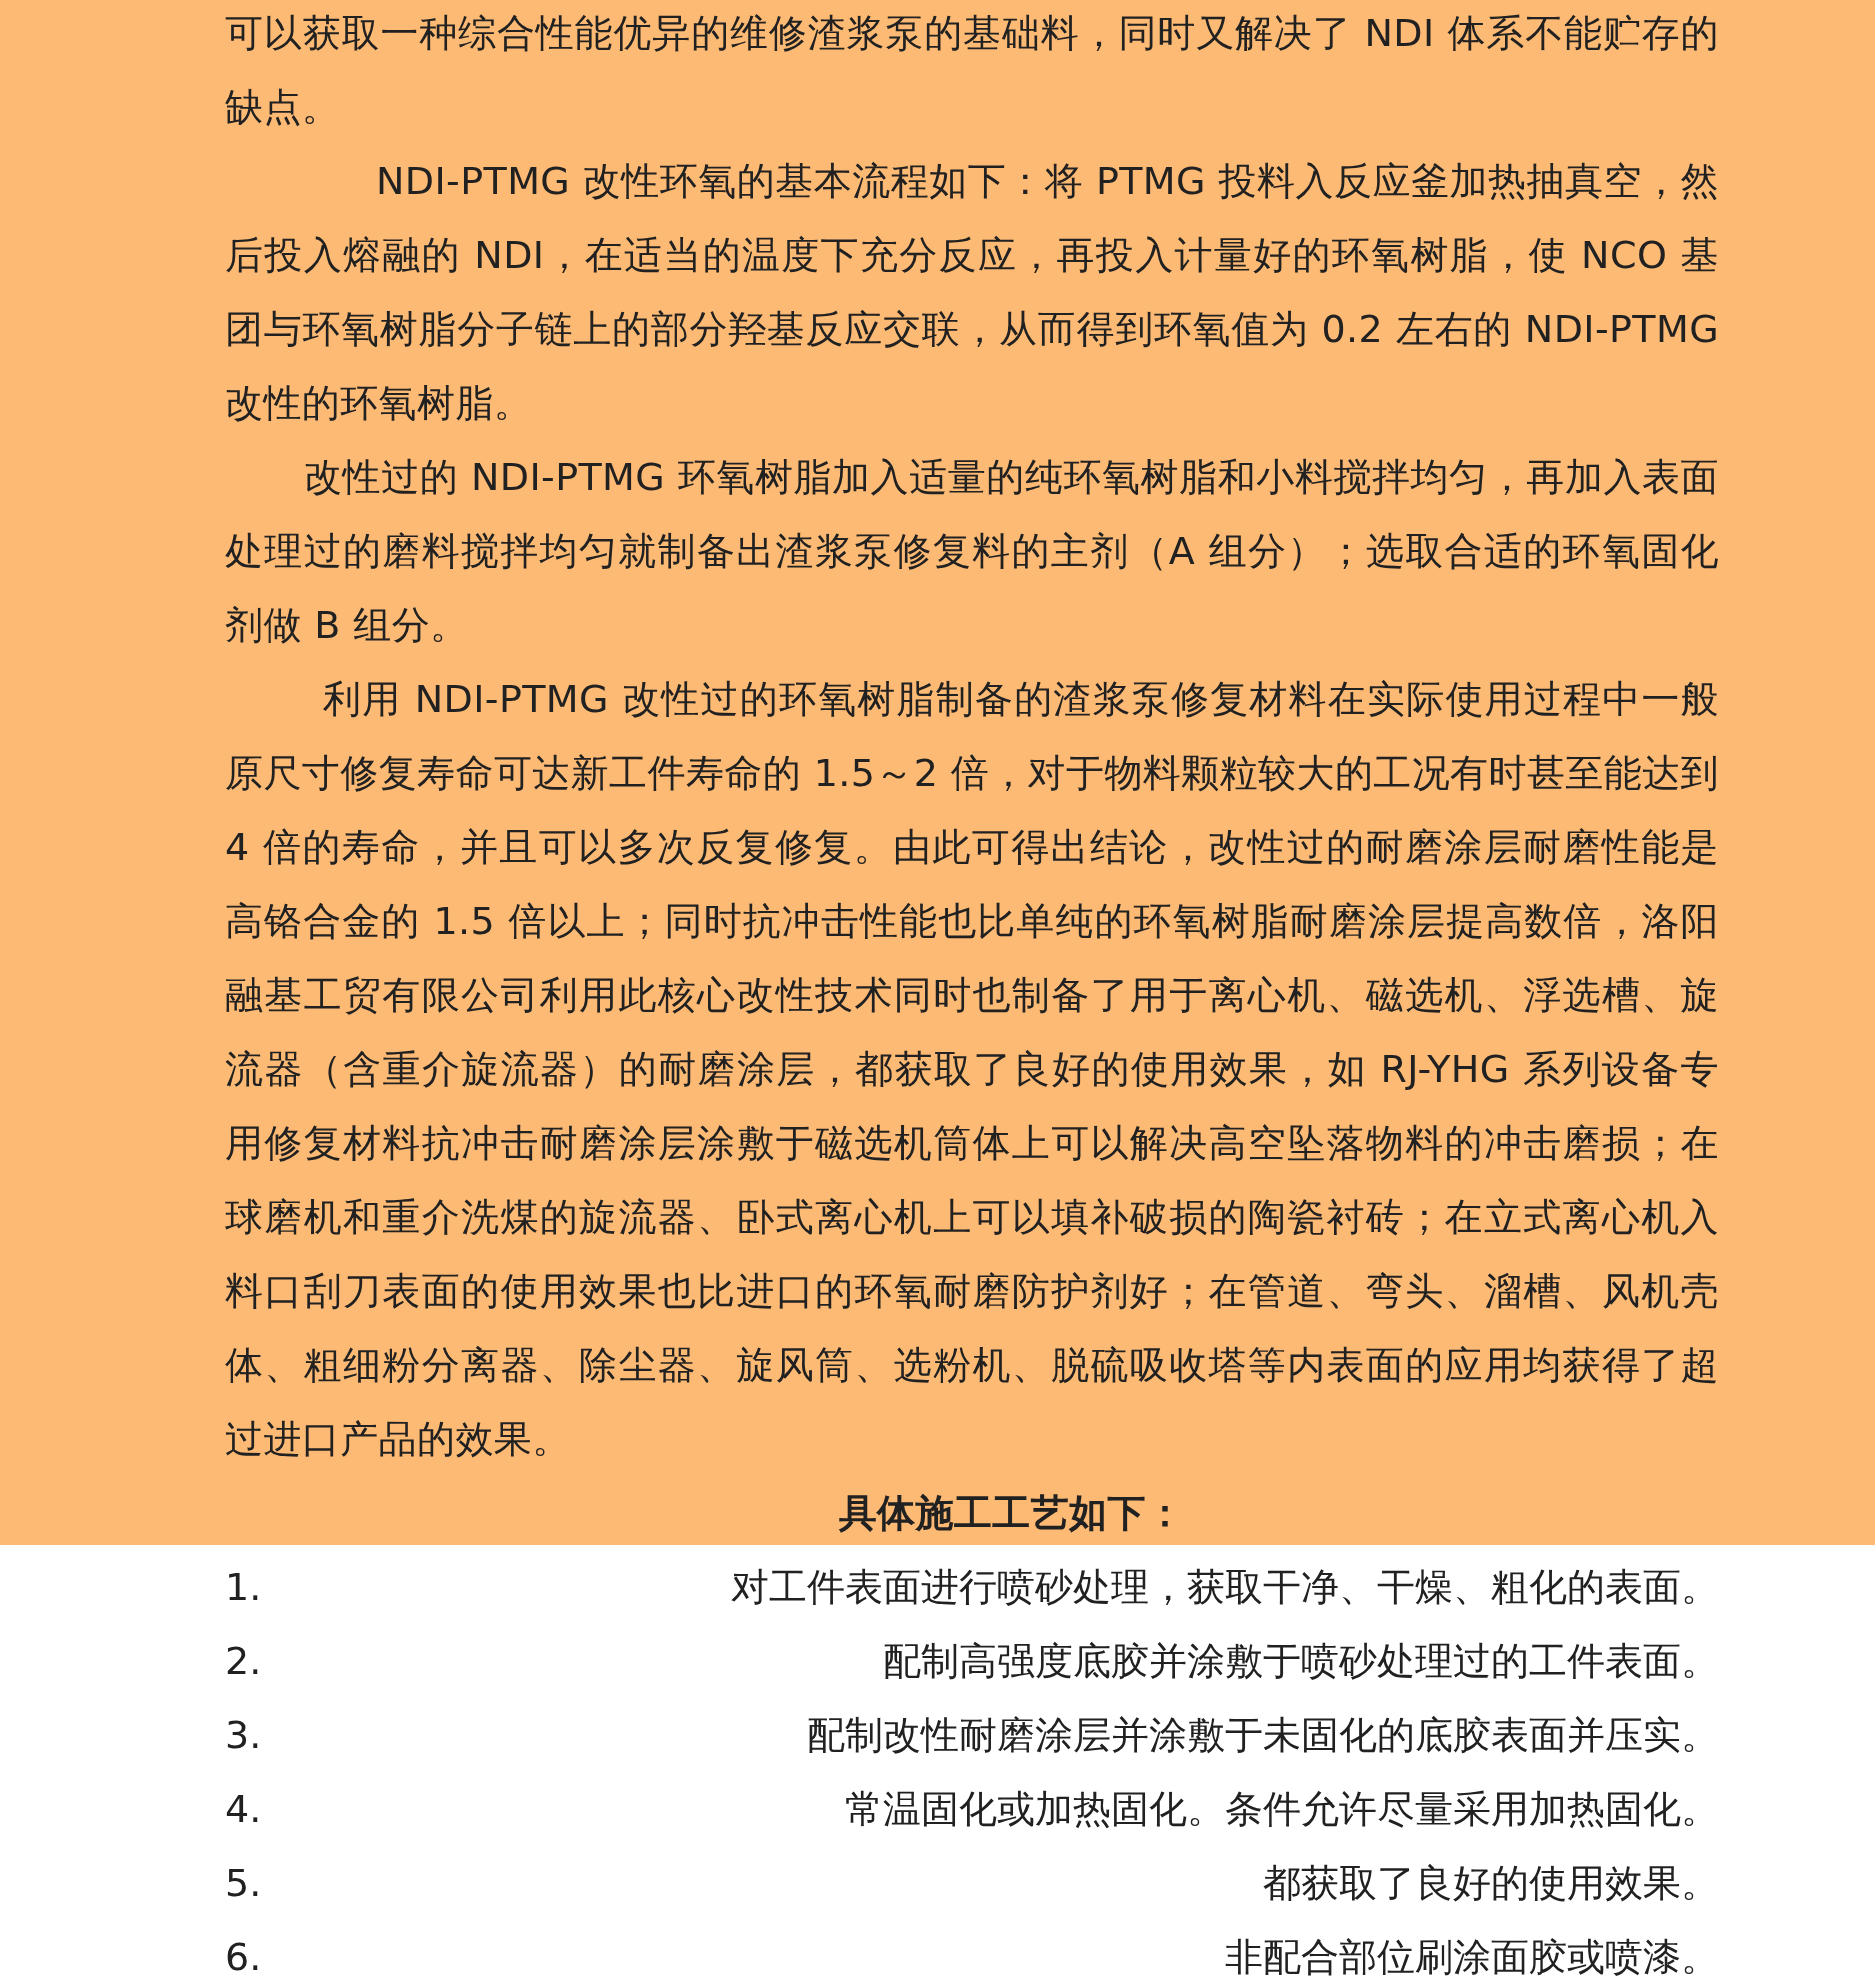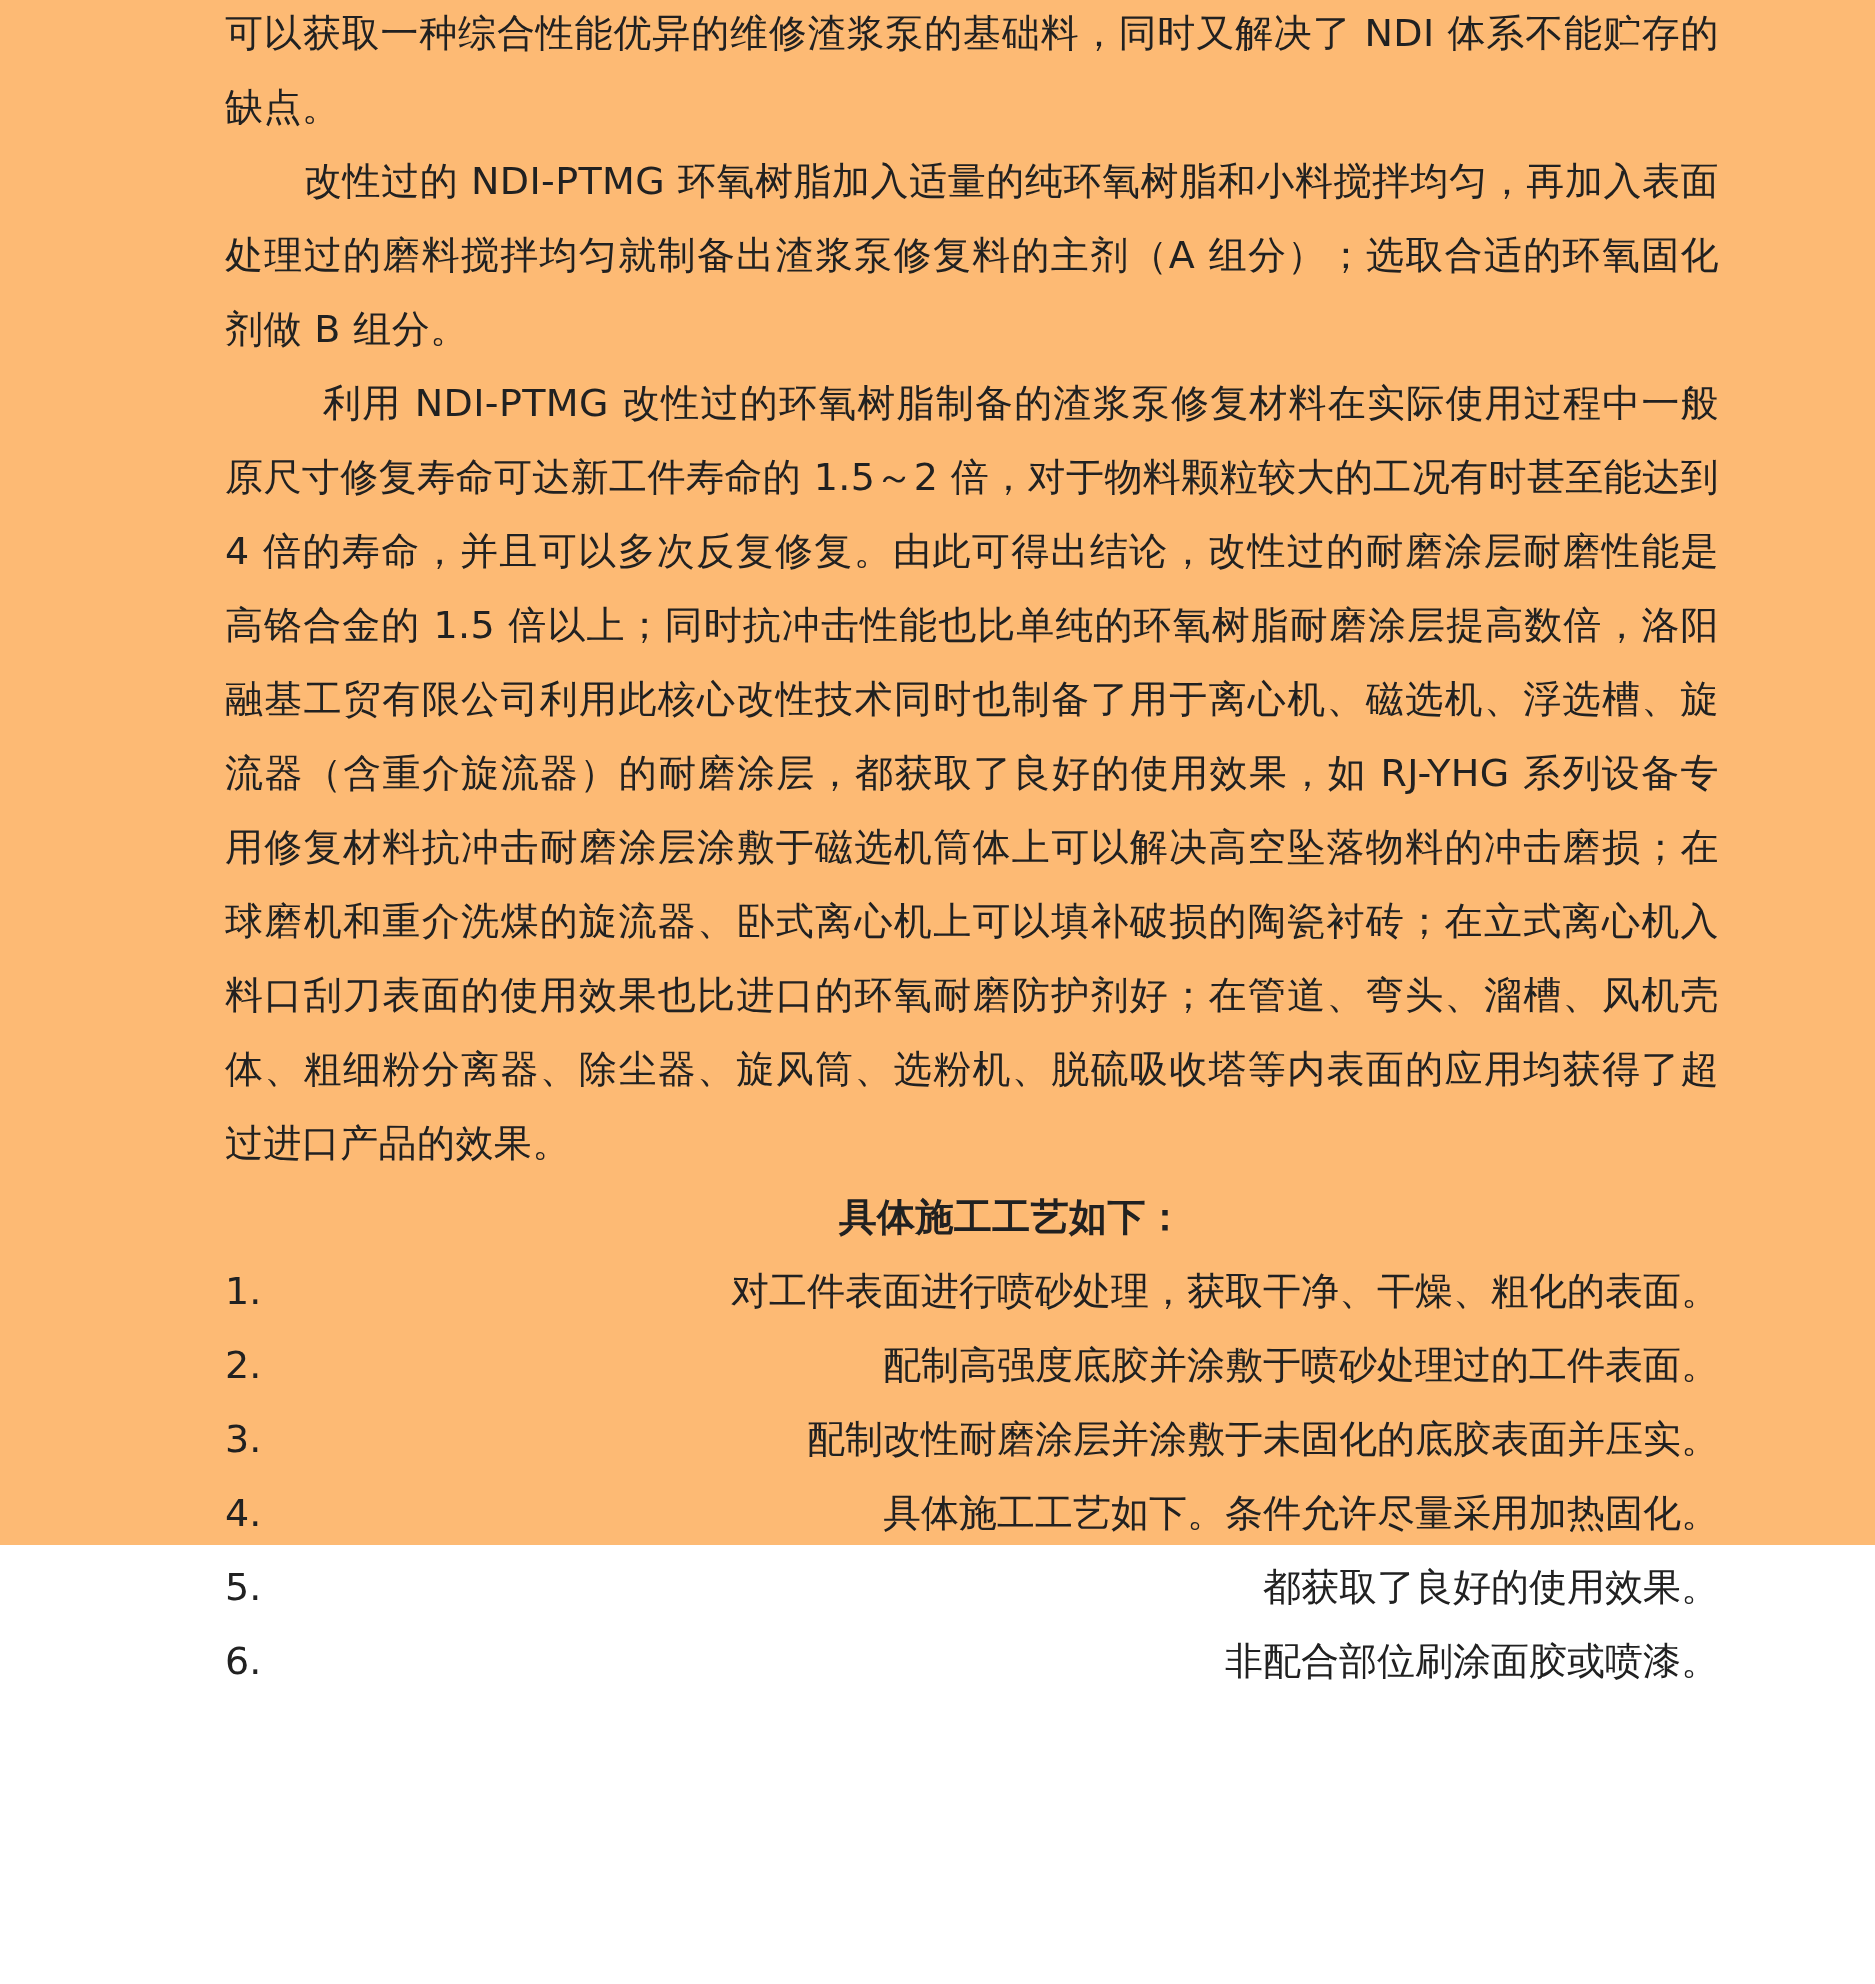--- a/index.html
+++ b/index.html
@@ -54,38 +54,39 @@
     flex: 1 1 auto;
     text-align: right;
   }
 </style>
 </head>
 <body>
 
 <div class="page">
   <div class="content">
       <p style="text-indent: 0px;">可以获取一种综合性能优异的维修渣浆泵的基础料，同时又解决了 NDI 体系不能贮存的缺点。</p>
+      <p style="text-indent: 151px;">NDI-PTMG 改性环氧的基本流程如下：将 PTMG 投料入反应釜加热抽真空，然后投入熔融的 NDI，在适当的温度下充分反应，再投入计量好的环氧树脂，使 NCO 基团与环氧树脂分子链上的部分羟基反应交联，从而得到环氧值为 0.2 左右的 NDI-PTMG 改性的环氧树脂。</p>
       <p style="text-indent: 79px;">改性过的 NDI-PTMG 环氧树脂加入适量的纯环氧树脂和小料搅拌均匀，再加入表面处理过的磨料搅拌均匀就制备出渣浆泵修复料的主剂（A 组分）；选取合适的环氧固化剂做 B 组分。</p>
       <p style="text-indent: 98px;">利用 NDI-PTMG 改性过的环氧树脂制备的渣浆泵修复材料在实际使用过程中一般原尺寸修复寿命可达新工件寿命的 1.5～2 倍，对于物料颗粒较大的工况有时甚至能达到 4 倍的寿命，并且可以多次反复修复。由此可得出结论，改性过的耐磨涂层耐磨性能是高铬合金的 1.5 倍以上；同时抗冲击性能也比单纯的环氧树脂耐磨涂层提高数倍，洛阳融基工贸有限公司利用此核心改性技术同时也制备了用于离心机、磁选机、浮选槽、旋流器（含重介旋流器）的耐磨涂层，都获取了良好的使用效果，如 RJ-YHG 系列设备专用修复材料抗冲击耐磨涂层涂敷于磁选机筒体上可以解决高空坠落物料的冲击磨损；在球磨机和重介洗煤的旋流器、卧式离心机上可以填补破损的陶瓷衬砖；在立式离心机入料口刮刀表面的使用效果也比进口的环氧耐磨防护剂好；在管道、弯头、溜槽、风机壳体、粗细粉分离器、除尘器、旋风筒、选粉机、脱硫吸收塔等内表面的应用均获得了超过进口产品的效果。</p>
       <p class="heading" style="text-indent: 79px;">具体施工工艺如下：</p>
       <div class="list-item">
         <span class="num">1.</span>
         <span class="item-text">对工件表面进行喷砂处理，获取干净、干燥、粗化的表面。</span>
       </div>
       <div class="list-item">
         <span class="num">2.</span>
         <span class="item-text">配制高强度底胶并涂敷于喷砂处理过的工件表面。</span>
       </div>
       <div class="list-item">
         <span class="num">3.</span>
         <span class="item-text">配制改性耐磨涂层并涂敷于未固化的底胶表面并压实。</span>
       </div>
       <div class="list-item">
         <span class="num">4.</span>
-        <span class="item-text">具体施工工艺如下。条件允许尽量采用加热固化。</span>
+        <span class="item-text">常温固化或加热固化。条件允许尽量采用加热固化。</span>
       </div>
       <div class="list-item">
         <span class="num">5.</span>
         <span class="item-text">都获取了良好的使用效果。</span>
       </div>
       <div class="list-item">
         <span class="num">6.</span>
         <span class="item-text">非配合部位刷涂面胶或喷漆。</span>
       </div>
     </div>

